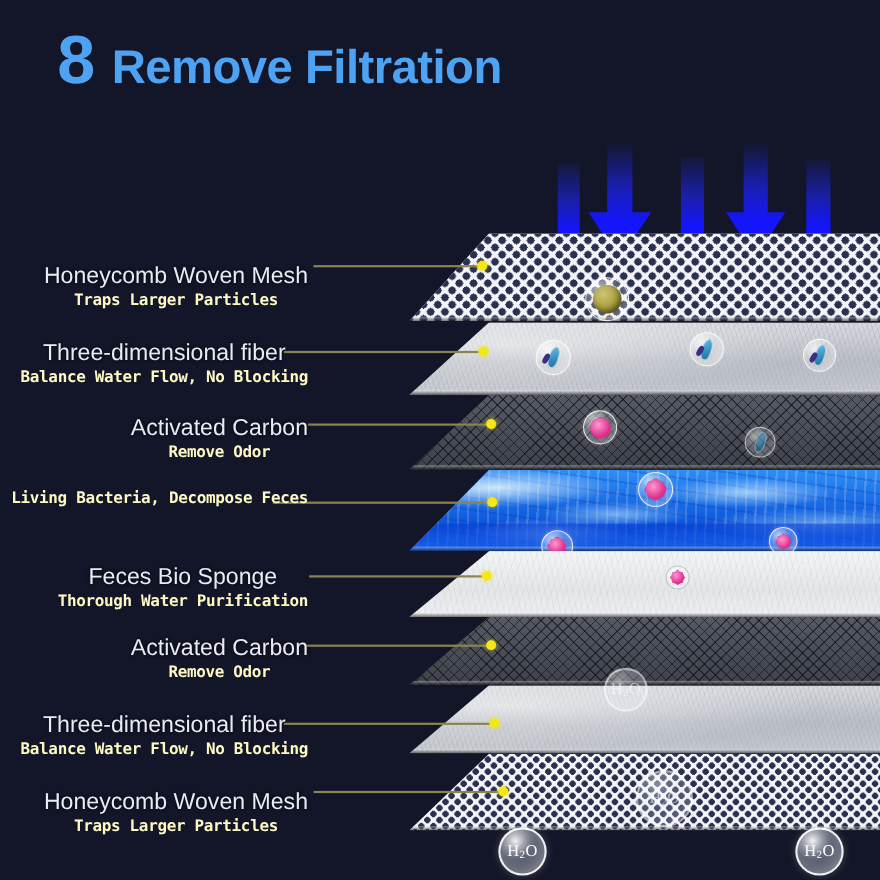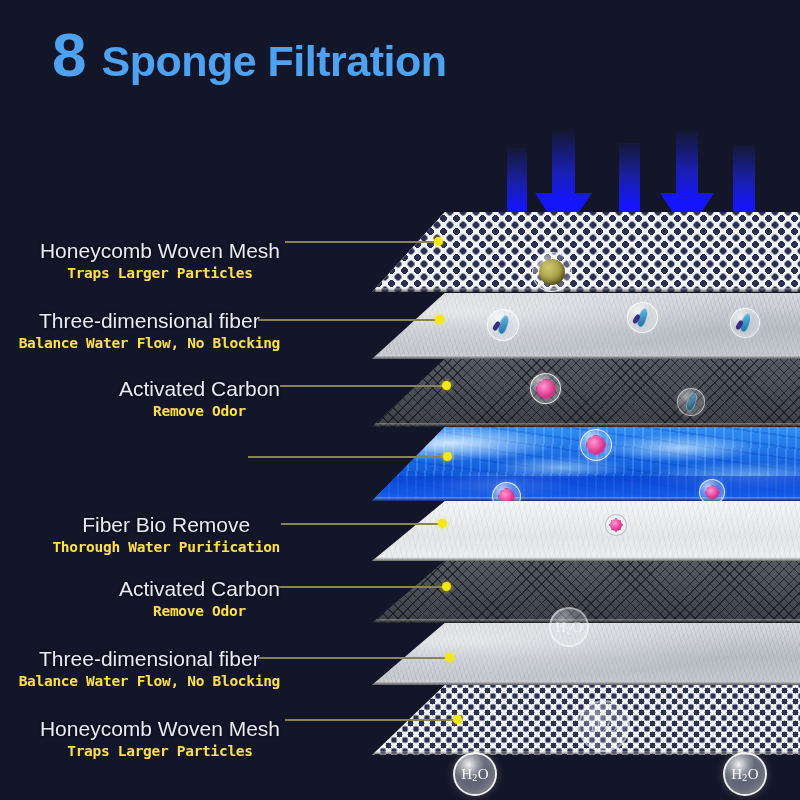--- a/index.html
+++ b/index.html
@@ -30,21 +30,21 @@
   }
 
   
   .labels { position:absolute; left:0; top:13px; width:372px; height:789px; }
   .label-block { position:absolute; right:92px; text-align:center; white-space:nowrap; }
   .label-title {
     font-size:21px; color:#e8ebf5; font-weight:400; letter-spacing:0px;
     text-shadow:0 0 3px rgba(0,0,0,.8);
   }
   .label-sub {
-    font-size:14.5px; color:#fde047; font-weight:bold;
+    font-size:14.5px; color:#fef9c3; font-weight:bold;
     font-family:"DejaVu Sans Mono","Liberation Mono", monospace;
     letter-spacing:-0.3px; margin-top:2px;
   }
 
   
   .connector { position:absolute; height:2px; background:#8a8452; }
   .conn-dot {
     position:absolute; width:9px; height:9px; border-radius:50%;
     background:#f5e714; box-shadow:0 0 4px rgba(245,231,20,.7);
   }
@@ -167,21 +167,21 @@
   .h2o-drop sub { font-size:10px; vertical-align:-2px; }
 </style>
 </head>
 <body>
 
 <div id="stage">
 
   <div class="header">
     <div class="title-row">
       <span class="big8">8</span>
-      <span class="title-main">Sponge Filtration</span>
+      <span class="title-main">Remove Filtration</span>
     </div>
   </div>
 
   <svg class="arrows" viewBox="0 0 800 800">
     <defs>
       <linearGradient id="arrGrad" x1="0" y1="0" x2="0" y2="1">
         <stop offset="0%" stop-color="#151836"></stop>
         <stop offset="32%" stop-color="#1a1fa8"></stop>
         <stop offset="58%" stop-color="#1414ff"></stop>
         <stop offset="100%" stop-color="#1414ff"></stop>
@@ -346,24 +346,25 @@
       <div class="label-title">Three-dimensional fiber</div>
       <div class="label-sub">Balance Water Flow, No Blocking</div>
     </div>
 
     <div class="label-block" style="top:364px;">
       <div class="label-title">Activated Carbon</div>
       <div class="label-sub">Remove Odor</div>
     </div>
 
     <div class="label-block" style="top:430px;">
+      <div class="label-sub">Living Bacteria, Decompose Feces</div>
     </div>
 
     <div class="label-block" style="top:500px;">
-      <div class="label-title">Fiber Bio Remove</div>
+      <div class="label-title">Feces Bio Sponge</div>
       <div class="label-sub">Thorough Water Purification</div>
     </div>
 
     <div class="label-block" style="top:564px;">
       <div class="label-title">Activated Carbon</div>
       <div class="label-sub">Remove Odor</div>
     </div>
 
     <div class="label-block" style="top:634px;">
       <div class="label-title">Three-dimensional fiber</div>

